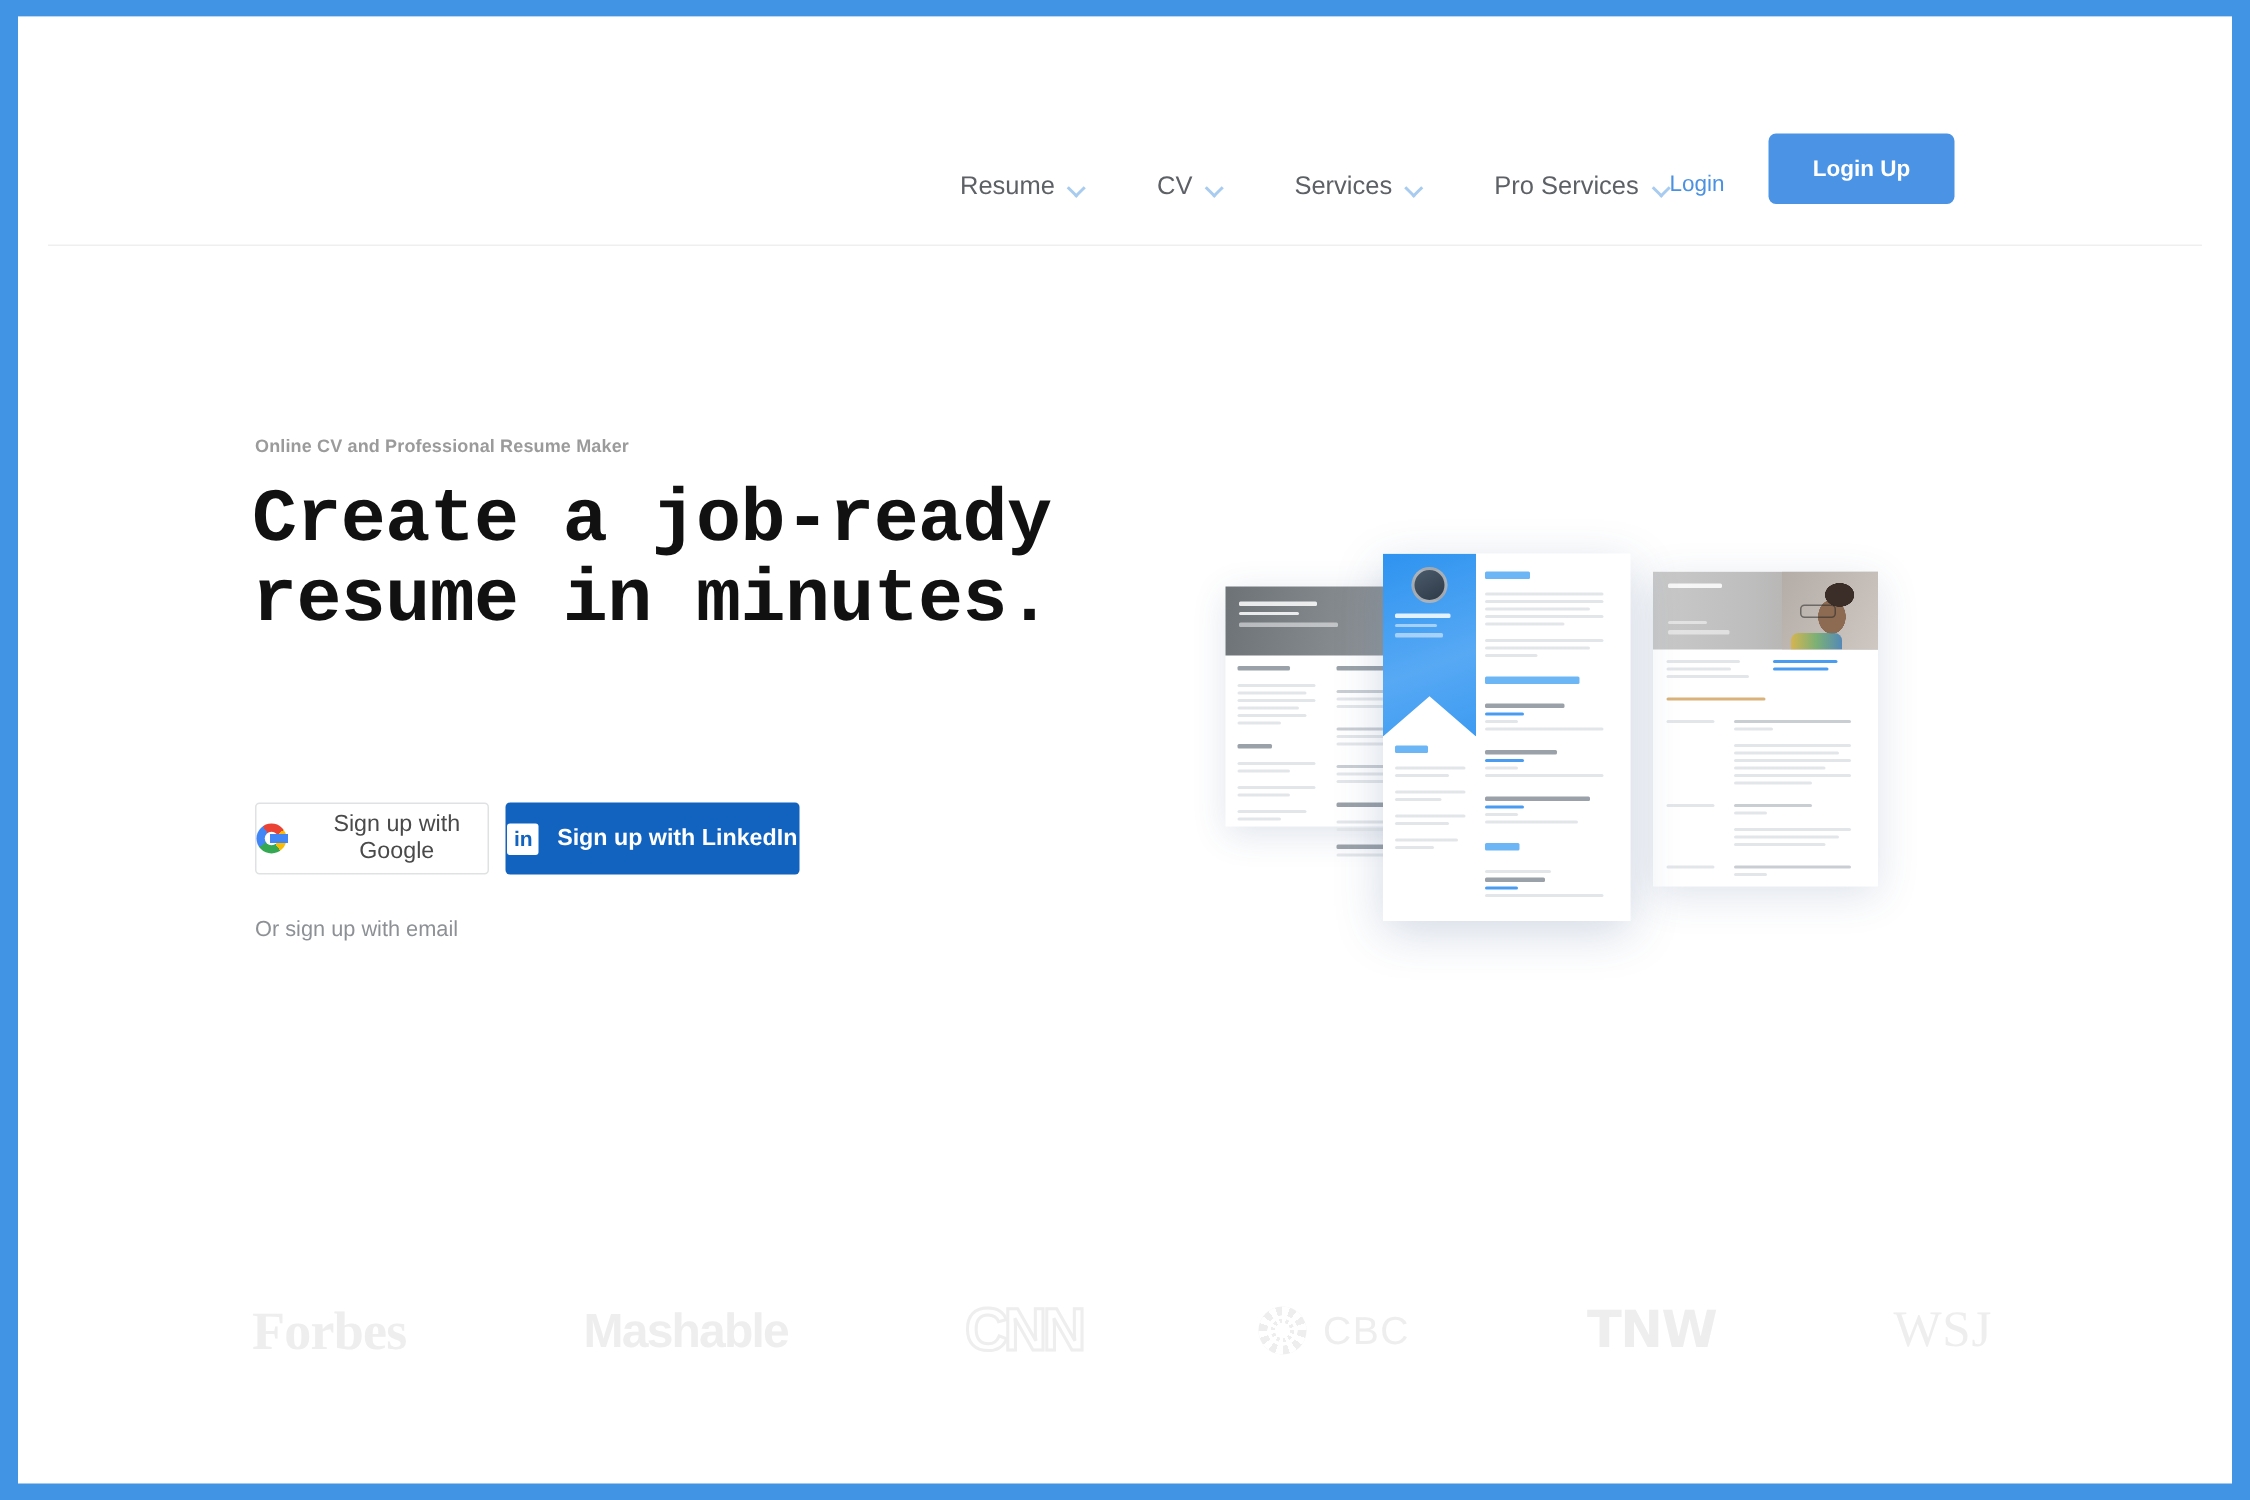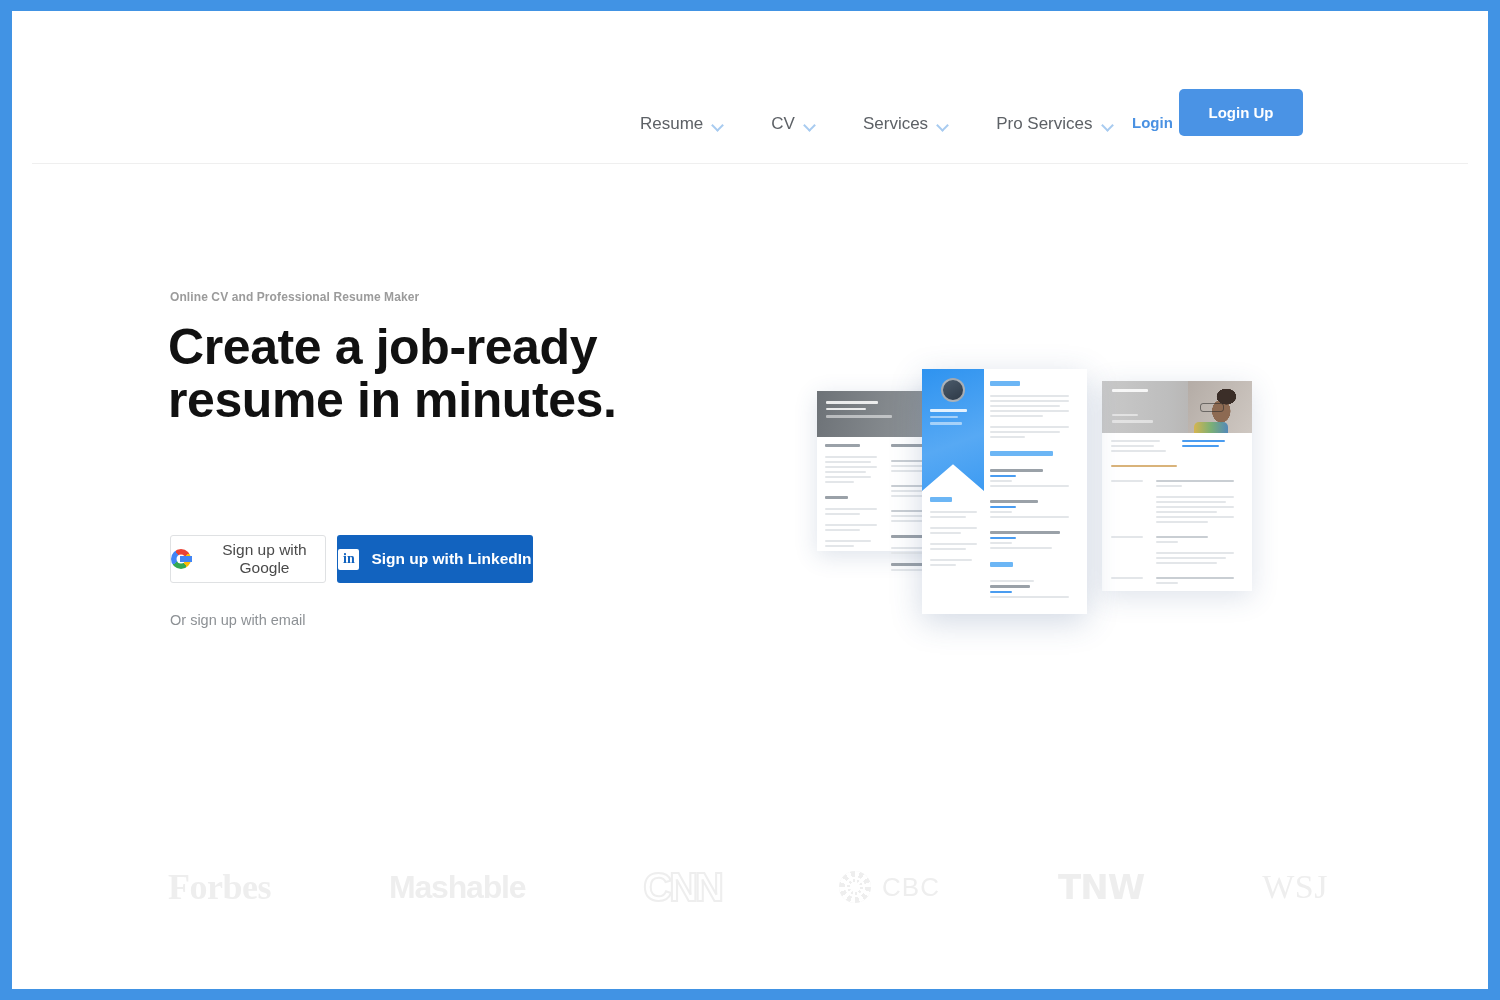--- a/index.html
+++ b/index.html
@@ -115,24 +115,23 @@
     border-right: 2px solid #a8cbf0;
     border-bottom: 2px solid #a8cbf0;
     transform: rotate(45deg);
   }
 
   .login-link {
     position: absolute;
     left: 1101px;
     top: 103px;
     font-size: 15px;
-    font-weight: bold;
+    font-weight: normal;
     color: #4a91e2;
     cursor: pointer;
-    margin-left: 19px;
   }
 
   .signup-btn {
     position: absolute;
     left: 1167px;
     top: 78px;
     width: 124px;
     height: 47px;
     background: #4a93e5;
     color: #ffffff;
@@ -153,21 +152,21 @@
     font-weight: bold;
     color: #9b9b9b;
     letter-spacing: 0.1px;
   }
 
   .hero-title {
     position: absolute;
     left: 156px;
     top: 310px;
     width: 560px;
-    font-family: Liberation Sans, sans-serif;
+    font-family: Liberation Mono, monospace;
     font-size: 50px;
     font-weight: bold;
     line-height: 1.06;
     letter-spacing: -0.4px;
     color: #111111;
   }
 
   .hero-sub {
     position: absolute;
     left: 158px;
@@ -255,21 +254,20 @@
     color: #1263bf;
     font-size: 14px;
     font-weight: bold;
     font-style: normal;
     display: flex;
     align-items: center;
     justify-content: center;
     line-height: 1;
     flex: 0 0 auto;
     padding-bottom: 1px;
-    font-family: Liberation Serif, serif;
   }
 
   .email-note {
     position: absolute;
     left: 158px;
     top: 601px;
     font-size: 14.5px;
     color: #8d9195;
     cursor: pointer;
   }

